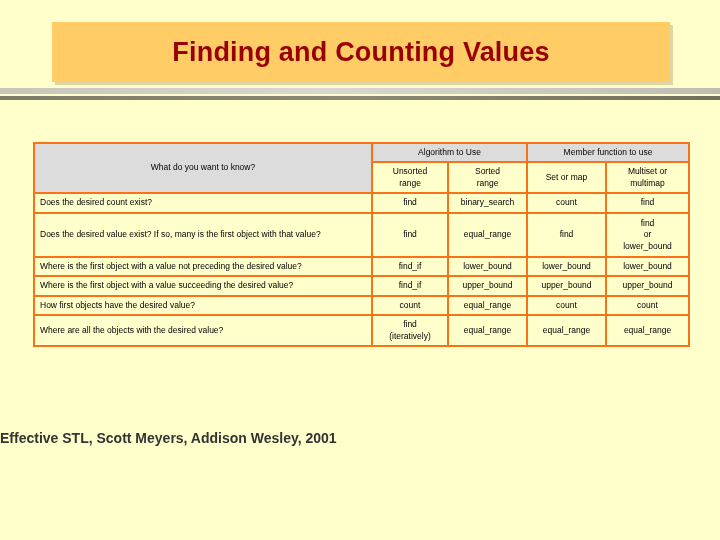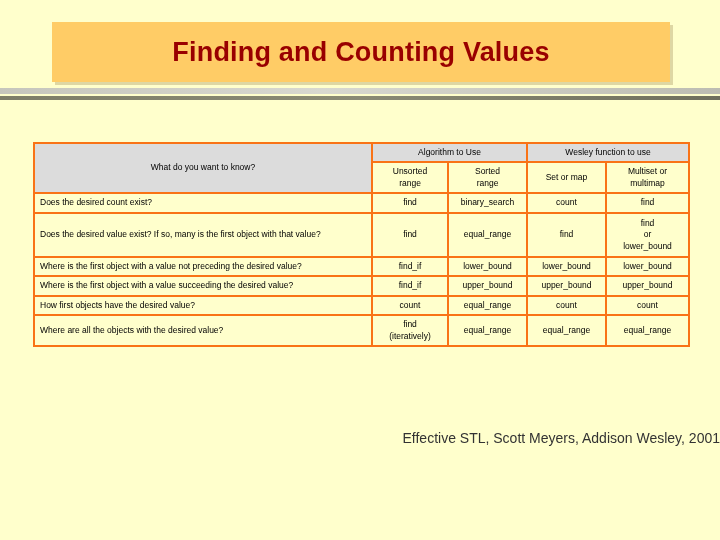--- a/index.html
+++ b/index.html
@@ -109,23 +109,24 @@
     text-align: center;
     font-weight: normal;
   }
 
   
   #footer-note {
     position: absolute;
     left: 0;
     top: 430px;
     width: 720px;
-    text-align: right;
+    text-align: left;
     font-size: 14px;
     color: #333333;
+    font-weight: bold;
   }
 </style>
 </head>
 <body>
 
 <div id="title-banner">
   <div id="title-text">Finding and Counting Values</div>
 </div>
 
 <div id="divider">
@@ -139,21 +140,21 @@
     <col style="width:338px">
     <col style="width:76px">
     <col style="width:79px">
     <col style="width:79px">
     <col style="width:83px">
   </colgroup>
   <thead>
     <tr>
       <th class="q-head" rowspan="2">What do you want to know?</th>
       <th colspan="2">Algorithm to Use</th>
-      <th colspan="2">Wesley function to use</th>
+      <th colspan="2">Member function to use</th>
     </tr>
     <tr>
       <th class="sub-head">Unsorted<br>range</th>
       <th class="sub-head">Sorted<br>range</th>
       <th class="sub-head">Set or map</th>
       <th class="sub-head">Multiset or<br>multimap</th>
     </tr>
   </thead>
   <tbody id="table-body">
       <tr>

